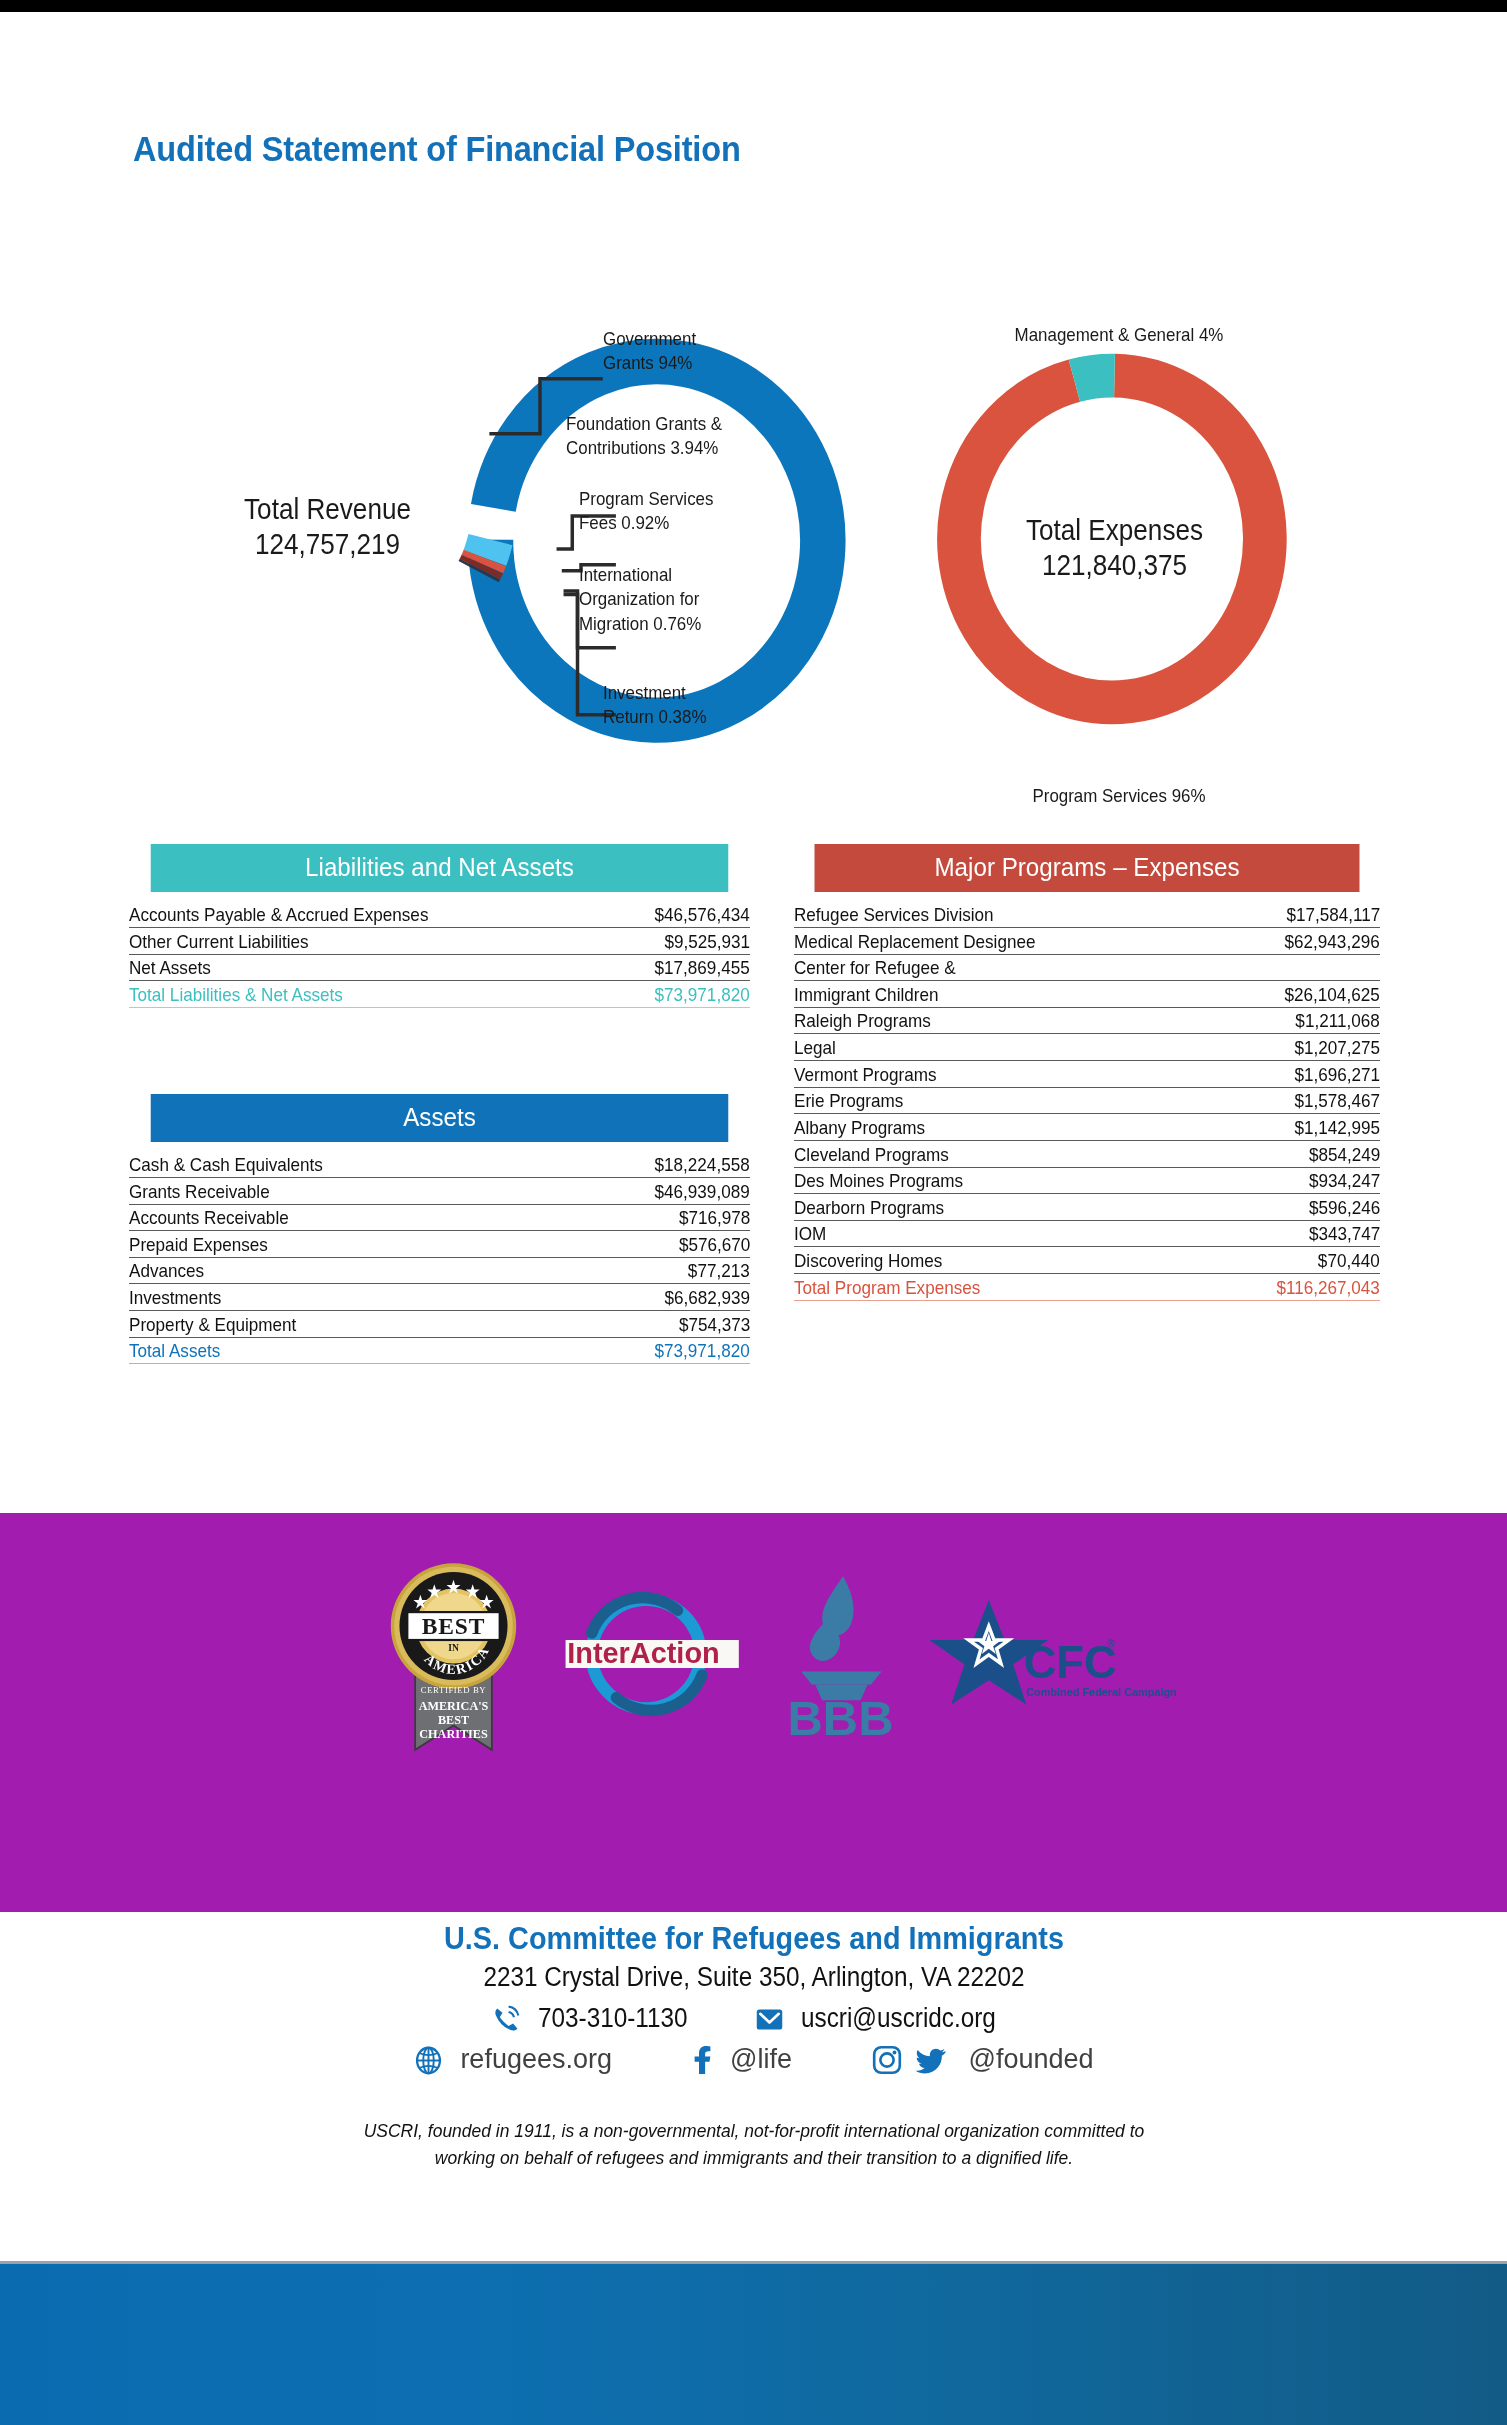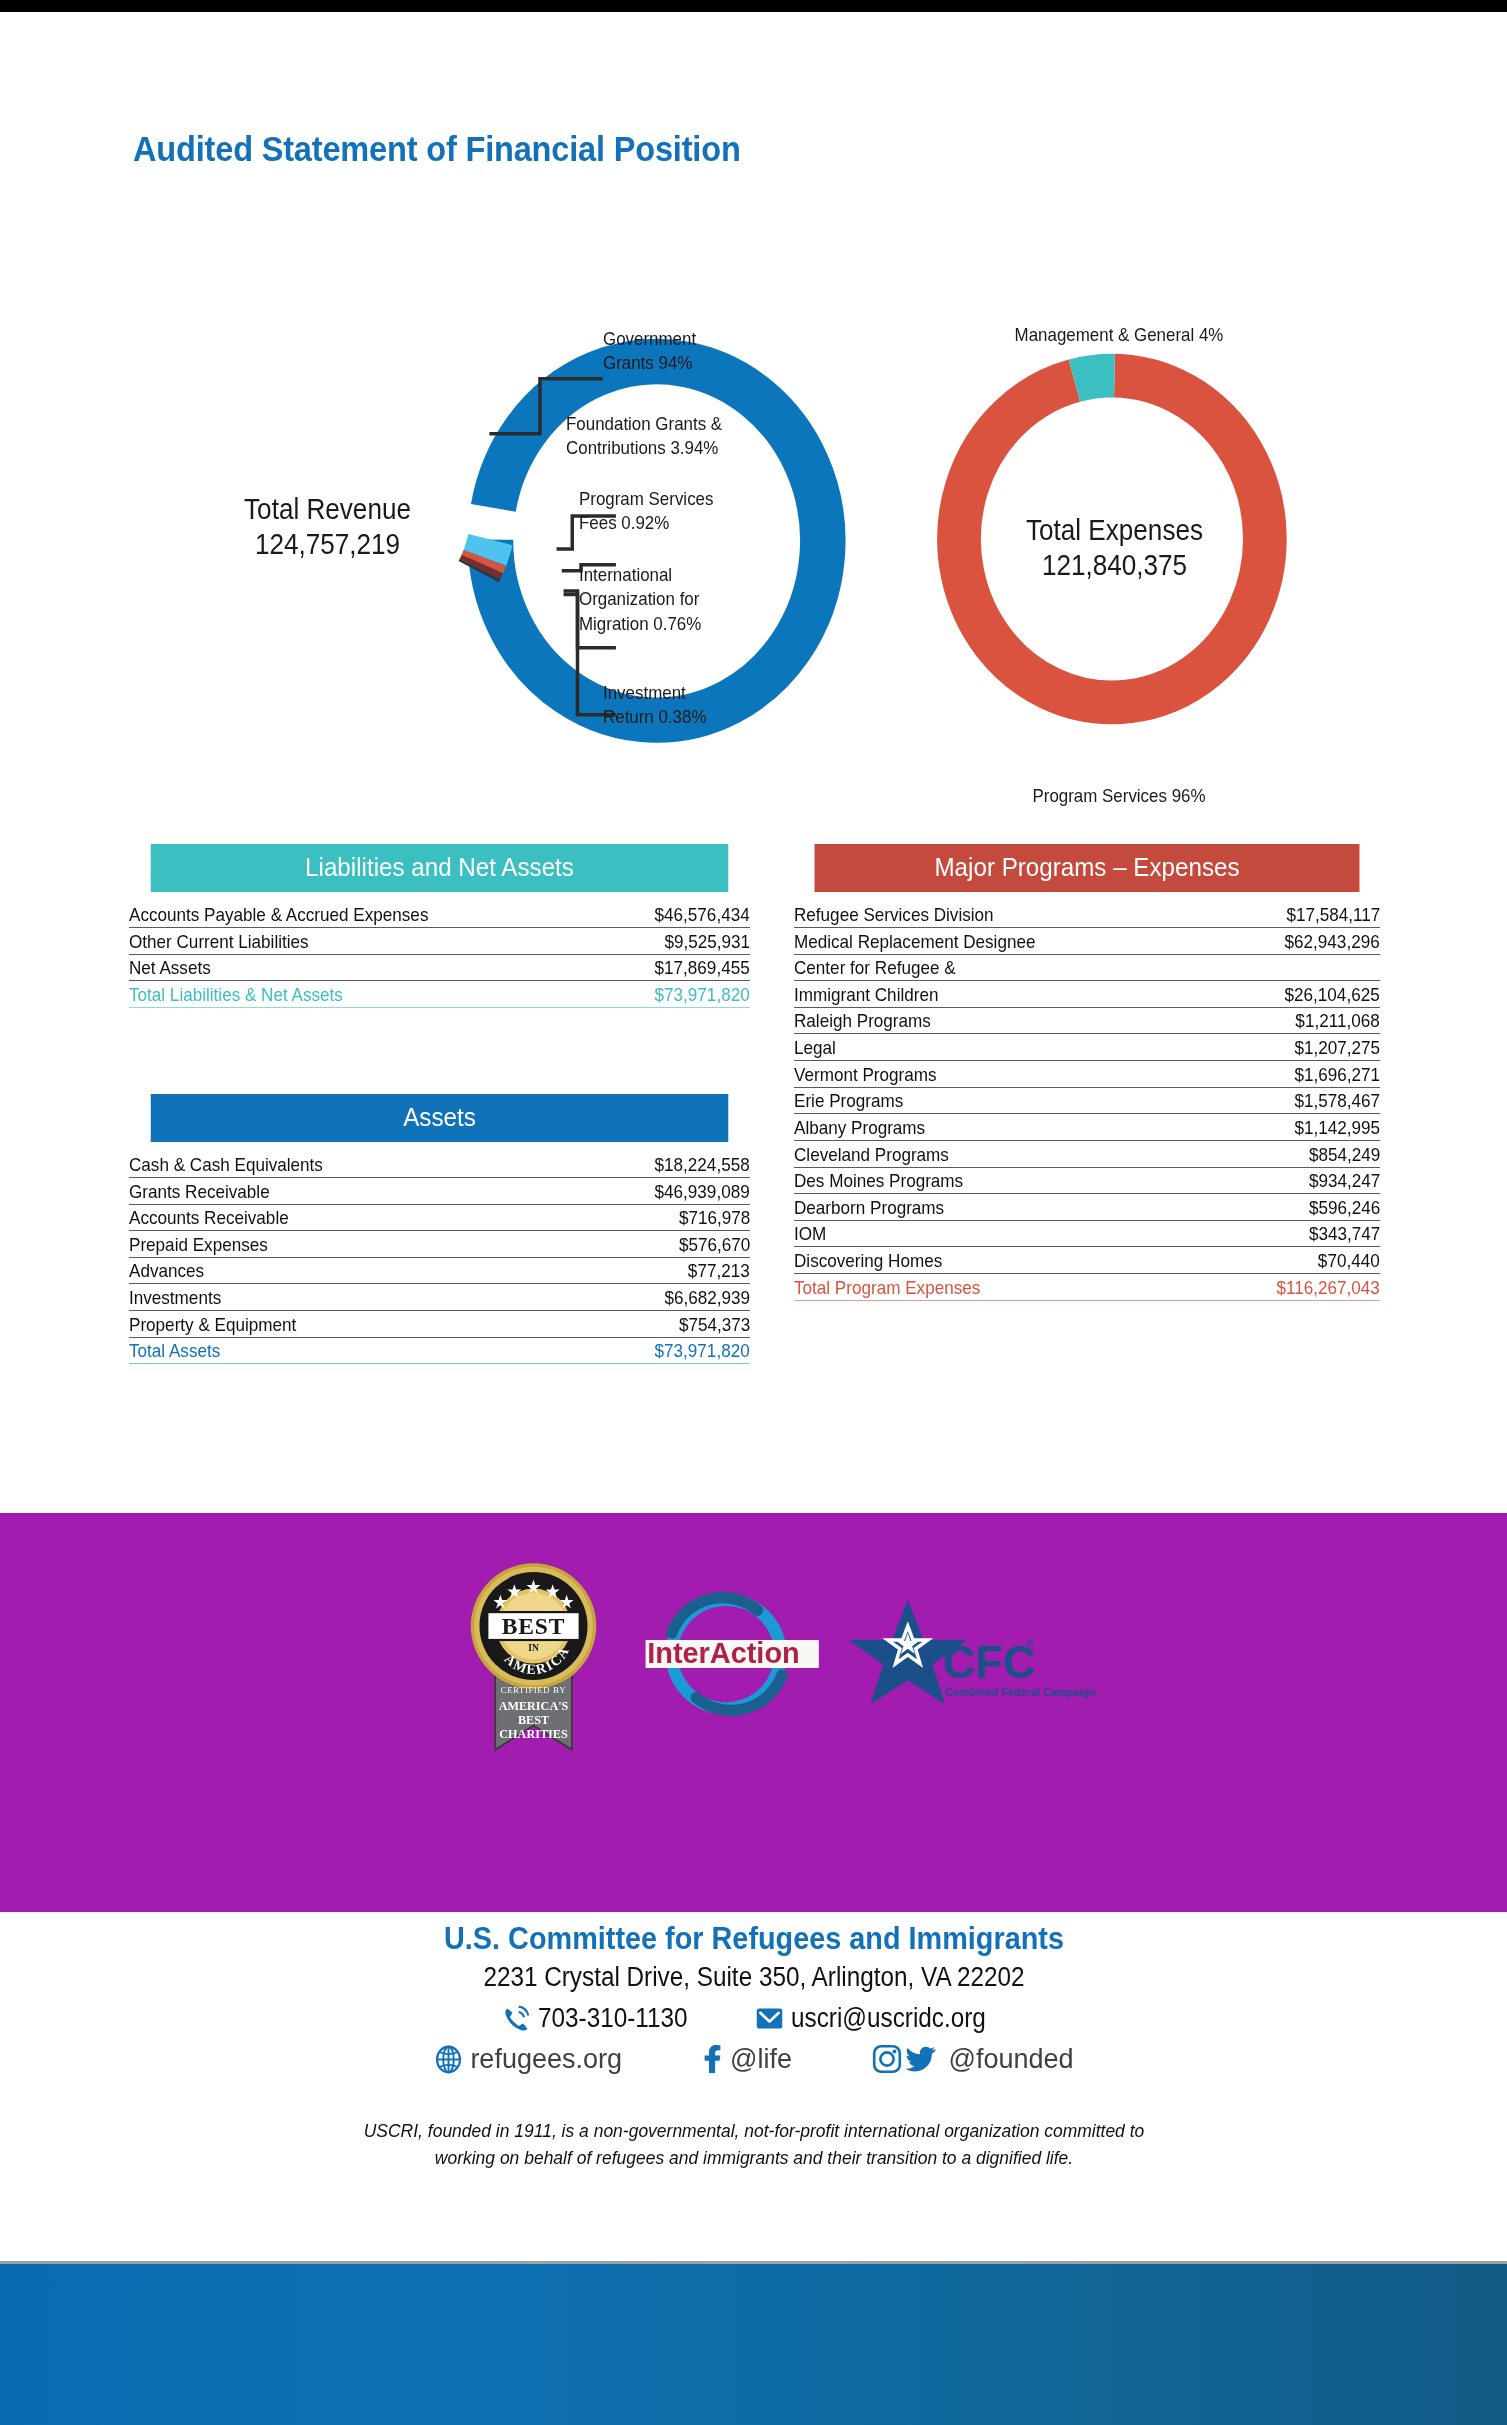--- a/index.html
+++ b/index.html
@@ -122,21 +122,21 @@
     font-size: 27px;
     transform: scaleX(0.9);
     margin-top: 5.2px;
   }
   .contact-row {
     display: flex; align-items: center; justify-content: center;
     gap: 51px; margin-top: 10.5px;
     font-size: 27px; color: #111111;
   }
   .contact-row .txt { transform: scaleX(0.9); transform-origin: left center; }
-  .contact-item { display: flex; align-items: center; gap: 7px; }
+  .contact-item { display: flex; align-items: flex-end; gap: 17px; }
   .social-row {
     display: flex; align-items: center; justify-content: center;
     gap: 80px; margin-top: 9.6px;
     font-size: 27px; color: #404040;
   }
   .mission {
     margin-top: 42px;
     text-align: center;
     font-style: italic;
     font-size: 19px;
@@ -421,20 +421,33 @@
         <circle cx="112" cy="80" r="62" fill="none" stroke="#1c9ad6" stroke-width="14"></circle>
 
         <path d="M 50 56 A 62 62 0 0 1 148 30" fill="none" stroke="#1b5f8e" stroke-width="13" stroke-linecap="round"></path>
         <path d="M 176 104 A 62 62 0 0 1 78 130" fill="none" stroke="#1b5f8e" stroke-width="13" stroke-linecap="round"></path>
 
         <rect x="20" y="64" width="198" height="32" fill="#f9f8f4"></rect>
         <text x="22" y="90" font-family="'Liberation Sans',sans-serif" font-size="33" font-weight="bold" fill="#b02149">Inter<tspan fill="#b02149">Action</tspan></text>
       </svg>
     </div>
 
+    <div style="width:131px;">
+      <svg width="131" height="166" viewBox="0 0 150 190">
+
+        <path d="M78 6 C 58 34, 50 48, 56 64 C 62 80, 82 76, 88 58 C 93 42, 88 24, 78 6 Z" fill="#3a7ca5"></path>
+
+        <path d="M57 58 C 40 76, 36 88, 44 98 C 52 108, 70 102, 74 86 C 77 74, 68 64, 57 58 Z" fill="#3a7ca5"></path>
+
+        <path d="M30 115 L122 115 L110 130 L42 130 Z" fill="#3a7ca5"></path>
+        <path d="M46 130 L106 130 L98 148 L54 148 Z" fill="#3a7ca5"></path>
+
+        <text x="75" y="188" font-family="'Liberation Sans',sans-serif" font-size="56" font-weight="bold" fill="#3a7ca5" text-anchor="middle">BBB</text>
+      </svg>
+    </div>
 
     <div style="width:184px;">
       <svg width="184" height="122" viewBox="0 0 210 140">
 
         <polygon points="60,8 78,54 128,54 88,82 103,128 60,100 17,128 32,82 -8,54 42,54" fill="#1b4f8a"></polygon>
 
         <polygon points="60,38 66,54 83,54 69,64 74,81 60,71 46,81 51,64 37,54 54,54" fill="none" stroke="#ffffff" stroke-width="4"></polygon>
         <polygon points="60,46 63,55 73,55 65,61 68,70 60,64 52,70 55,61 47,55 57,55" fill="#ffffff"></polygon>
 
         <text x="100" y="98" font-family="'Liberation Sans',sans-serif" font-size="52" font-weight="bold" fill="#1b4f8a">CFC</text>

